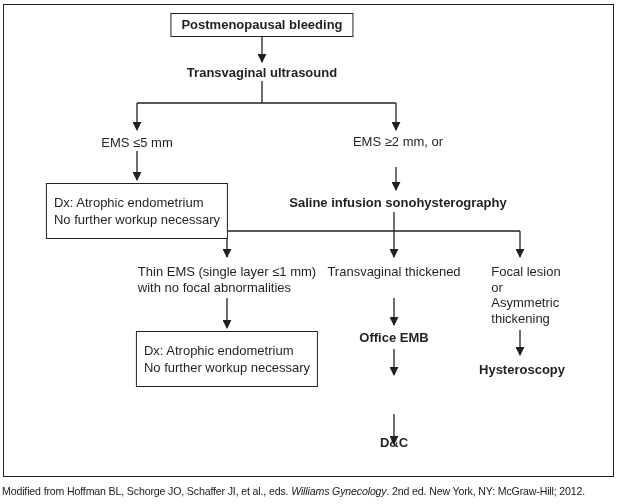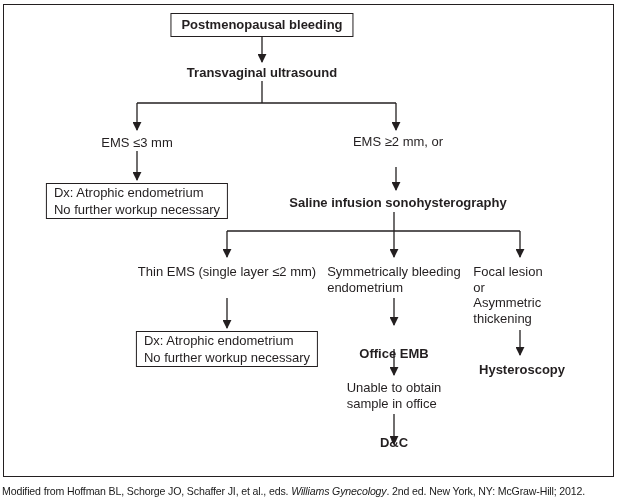--- a/index.html
+++ b/index.html
@@ -17,21 +17,21 @@
   }
   #connectors { position:absolute; left:0; top:0; width:619px; height:504px; pointer-events:none; }
   .node {
     position:absolute; transform:translateX(-50%);
     white-space:nowrap;
     font-size:13px; line-height:15.5px; color:#231f20;
   }
   .bold { font-weight:bold; }
   .boxed {
     border:1.3px solid #231f20; background:#ffffff;
-    padding:0 7px; line-height:17px;
+    padding:10px 7px; line-height:17px;
   }
   .boxed.start { border-width:1.6px; padding:2px 10px; line-height:18px; }
   .caption {
     position:absolute; left:2px; top:485px; width:589px;
     font-size:10.6px; line-height:13px; letter-spacing:-0.15px;
     color:#1a1a1a; white-space:nowrap;
   }
 </style>
 </head>
 <body>
@@ -64,60 +64,56 @@
       <line x1="394" y1="349" x2="394" y2="375" marker-end="url(#arrow)"></line>
       <line x1="394" y1="414" x2="394" y2="444" marker-end="url(#arrow)"></line>
       <line x1="520" y1="330" x2="520" y2="355" marker-end="url(#arrow)"></line>
     </g>
   </svg>
 
   <div class="node boxed start bold" style="left:262px; top:13px;">Postmenopausal bleeding</div>
 
   <div class="node bold" style="left:262px; top:65px;">Transvaginal ultrasound</div>
 
-  <div class="node" style="left:137px; top:135px;">EMS ≤3 mm</div>
+  <div class="node" style="left:137px; top:135px;">EMS ≤5 mm</div>
 
   <div class="node" style="left:398px; top:134px;">
     <div>EMS ≥2 mm, or</div>
   </div>
 
   <div class="node boxed" style="left:137px; top:183px;">
     <div>Dx: Atrophic endometrium</div>
     <div>No further workup necessary</div>
   </div>
 
   <div class="node bold" style="left:398px; top:195px;">Saline infusion sonohysterography</div>
 
   <div class="node" style="left:227px; top:264px;">
-    <div>Thin EMS (single layer ≤2 mm)</div>
+    <div>Thin EMS (single layer ≤1 mm)</div>
+    <div>with no focal abnormalities</div>
   </div>
 
   <div class="node" style="left:394px; top:264px;">
-    <div>Symmetrically bleeding</div>
-    <div>endometrium</div>
+    <div>Transvaginal thickened</div>
   </div>
 
-  <div class="node" style="left:508px; top:264px;">
+  <div class="node" style="left:526px; top:264px;">
     <div>Focal lesion</div>
     <div>or</div>
     <div>Asymmetric</div>
     <div>thickening</div>
   </div>
 
   <div class="node boxed" style="left:227px; top:331px;">
     <div>Dx: Atrophic endometrium</div>
     <div>No further workup necessary</div>
   </div>
 
-  <div class="node bold" style="left:394px; top:330px;margin-top:16px;">Office EMB</div>
+  <div class="node bold" style="left:394px; top:330px;">Office EMB</div>
 
-  <div class="node" style="left:394px; top:380px;">
-    <div>Unable to obtain</div>
-    <div>sample in office</div>
-  </div>
 
   <div class="node bold" style="left:394px; top:435px;">D&amp;C</div>
 
   <div class="node bold" style="left:522px; top:362px;">Hysteroscopy</div>
 
   <div class="caption"><span>Modified from Hoffman BL, Schorge JO, Schaffer JI, et al., eds. </span><i>Williams Gynecology</i><span>. 2nd ed. New York, NY: McGraw-Hill; 2012.</span></div>
 
 </div>
 
 </body></html>

